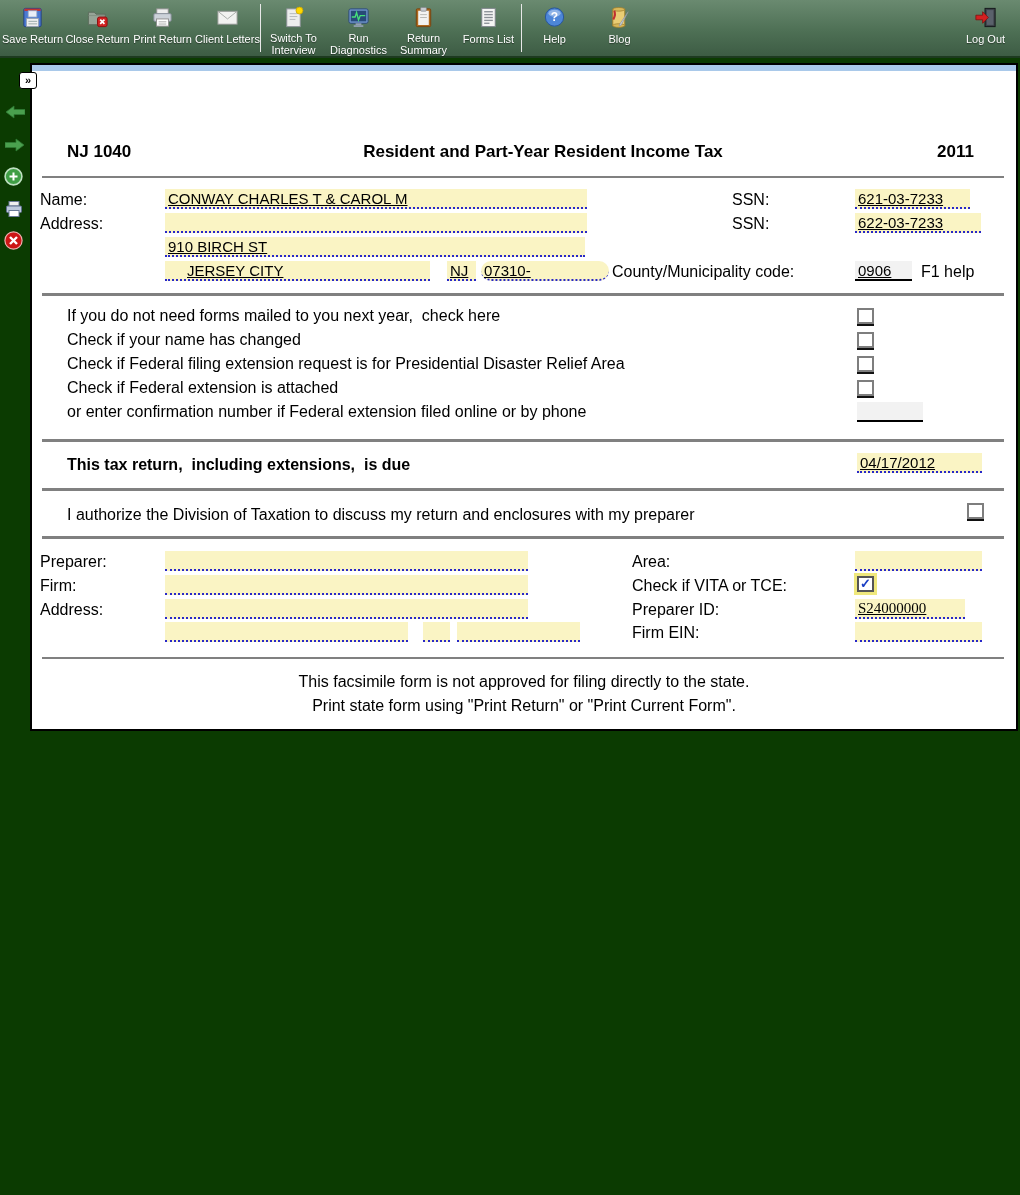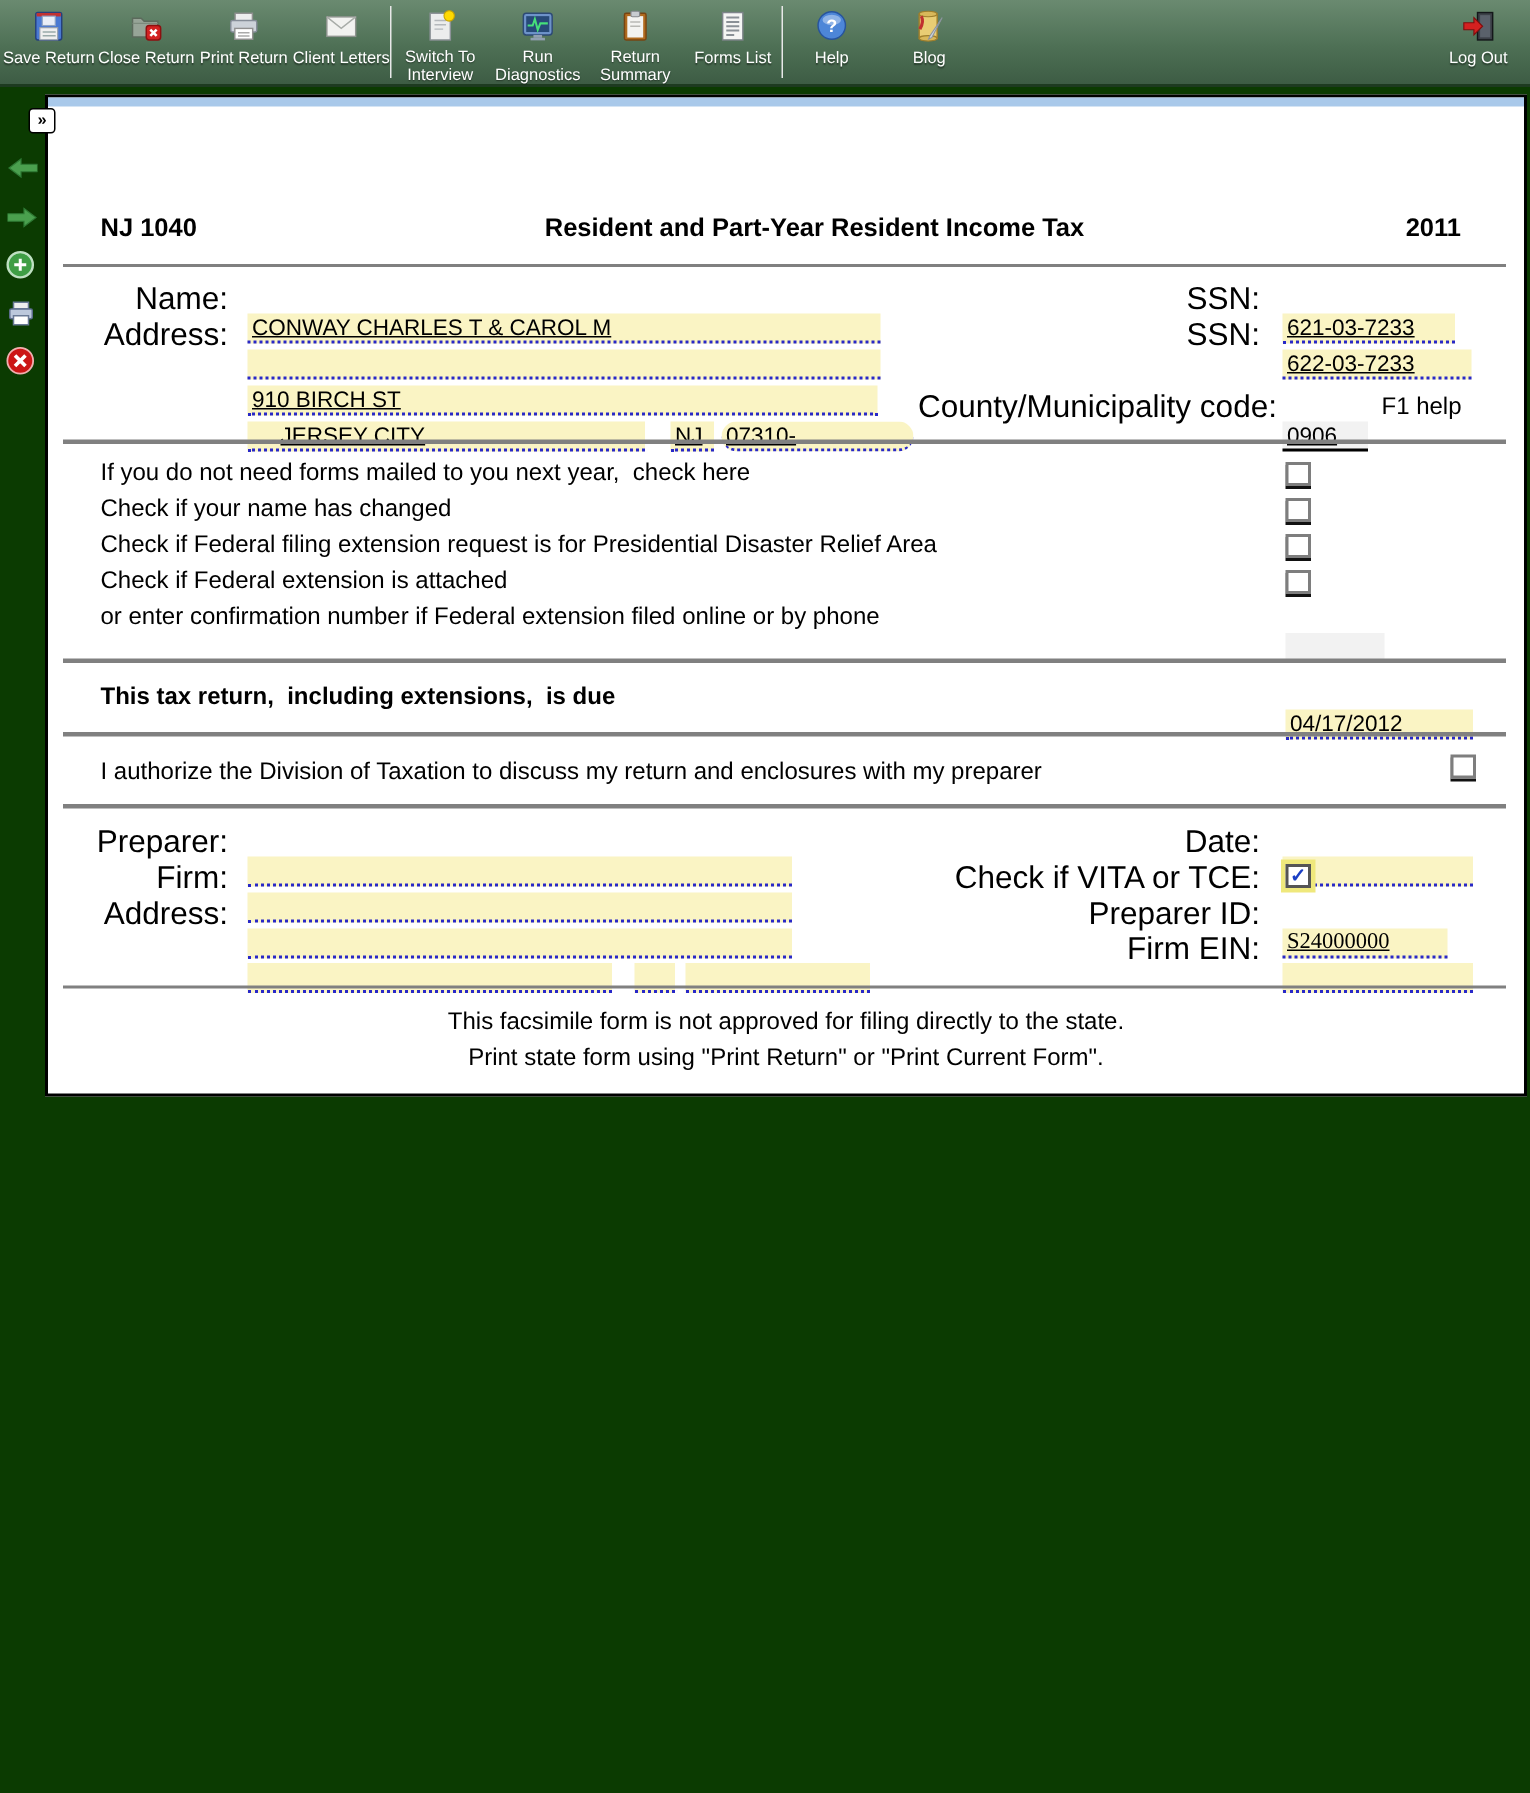--- a/index.html
+++ b/index.html
@@ -37,26 +37,25 @@
     z-index:30;
   }
   
   .panel {
     position:absolute; left:30px; top:63px; width:988px; height:668px;
     background:#fff; border:2px solid #000; z-index:5;
   }
   .bluestrip { position:absolute; left:0; top:0; right:0; height:6px; background:#a9c9ea; }
   .hline { position:absolute; left:10px; right:12px; height:3px; background:#808080; }
   .t-bold17 { position:absolute; font-size:17px; font-weight:bold; white-space:pre; }
-  .lab { position:absolute; font-size:21px; line-height:20px; text-align:right; white-space:pre; }
+  .lab { position:absolute; font-size:16px; line-height:20px; white-space:pre; }
   .txt { position:absolute; font-size:16px; line-height:20px; white-space:pre; }
   .f {
     position:absolute; height:20px; background:#faf4c4;
     border-bottom:2px dotted #2828c8;
-    margin-top:20px;
   }
   .f span {
     display:inline-block; font-size:15px; line-height:19px; padding-left:3px;
     text-decoration:underline; white-space:pre;
   }
   .g { background:#f2f2f2; border-bottom:2px solid #000; }
   .cb {
     position:absolute; width:17px; height:16px; background:#fff;
     border:2px solid #7e7e7e; box-shadow:0 2px 0 0 #111;
   }
@@ -297,21 +296,21 @@
 
   <div class="hline" style="top:423px;"></div>
 
   <div class="txt" style="left:35px; top:440px;">I authorize the Division of Taxation to discuss my return and enclosures with my preparer</div>
   <div class="cb" style="left:935px; top:438px;"></div>
 
   <div class="hline" style="top:471px;"></div>
 
   <div class="lab" style="left:8px; width:112px; top:487px;">Preparer:</div>
   <div class="f" style="left:133px; top:486px; width:363px;"><span></span></div>
-  <div class="lab" style="left:600px; width:208px; top:487px;">Date:</div>
+  <div class="lab" style="left:600px; width:208px; top:487px;">Area:</div>
   <div class="f" style="left:823px; top:486px; width:127px;"><span></span></div>
 
   <div class="lab" style="left:8px; width:112px; top:511px;">Firm:</div>
   <div class="f" style="left:133px; top:510px; width:363px;"><span></span></div>
   <div class="lab" style="left:600px; width:208px; top:511px;">Check if VITA or TCE:</div>
   <div class="cb-vita" style="left:825px; top:511px;">✓</div>
 
   <div class="lab" style="left:8px; width:112px; top:535px;">Address:</div>
   <div class="f" style="left:133px; top:534px; width:363px;"><span></span></div>
   <div class="lab" style="left:600px; width:208px; top:535px;">Preparer ID:</div>

